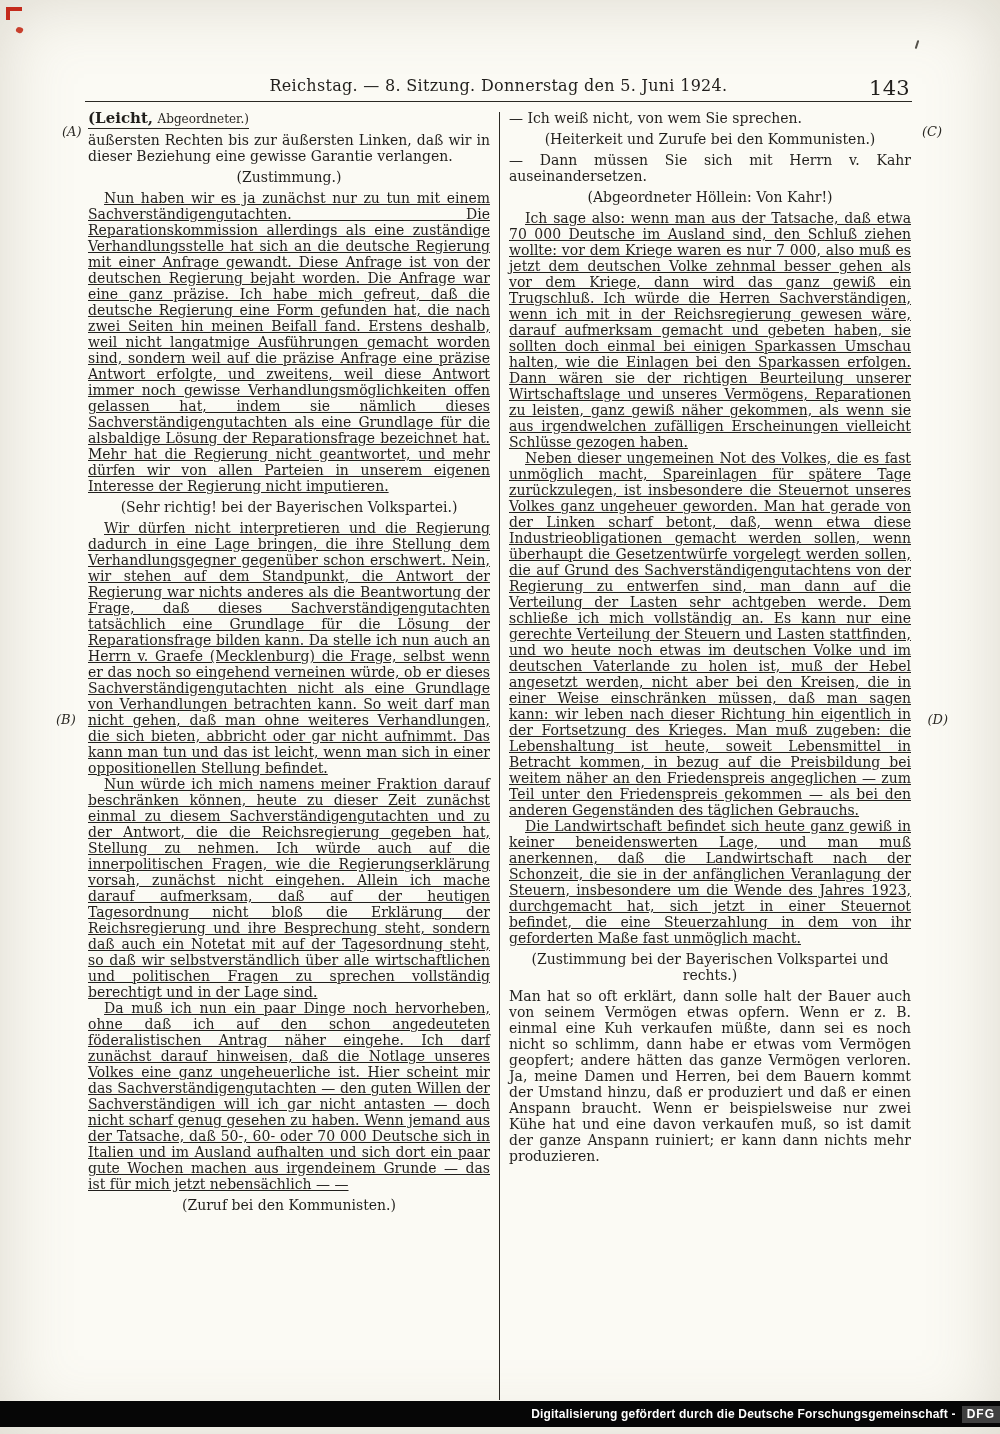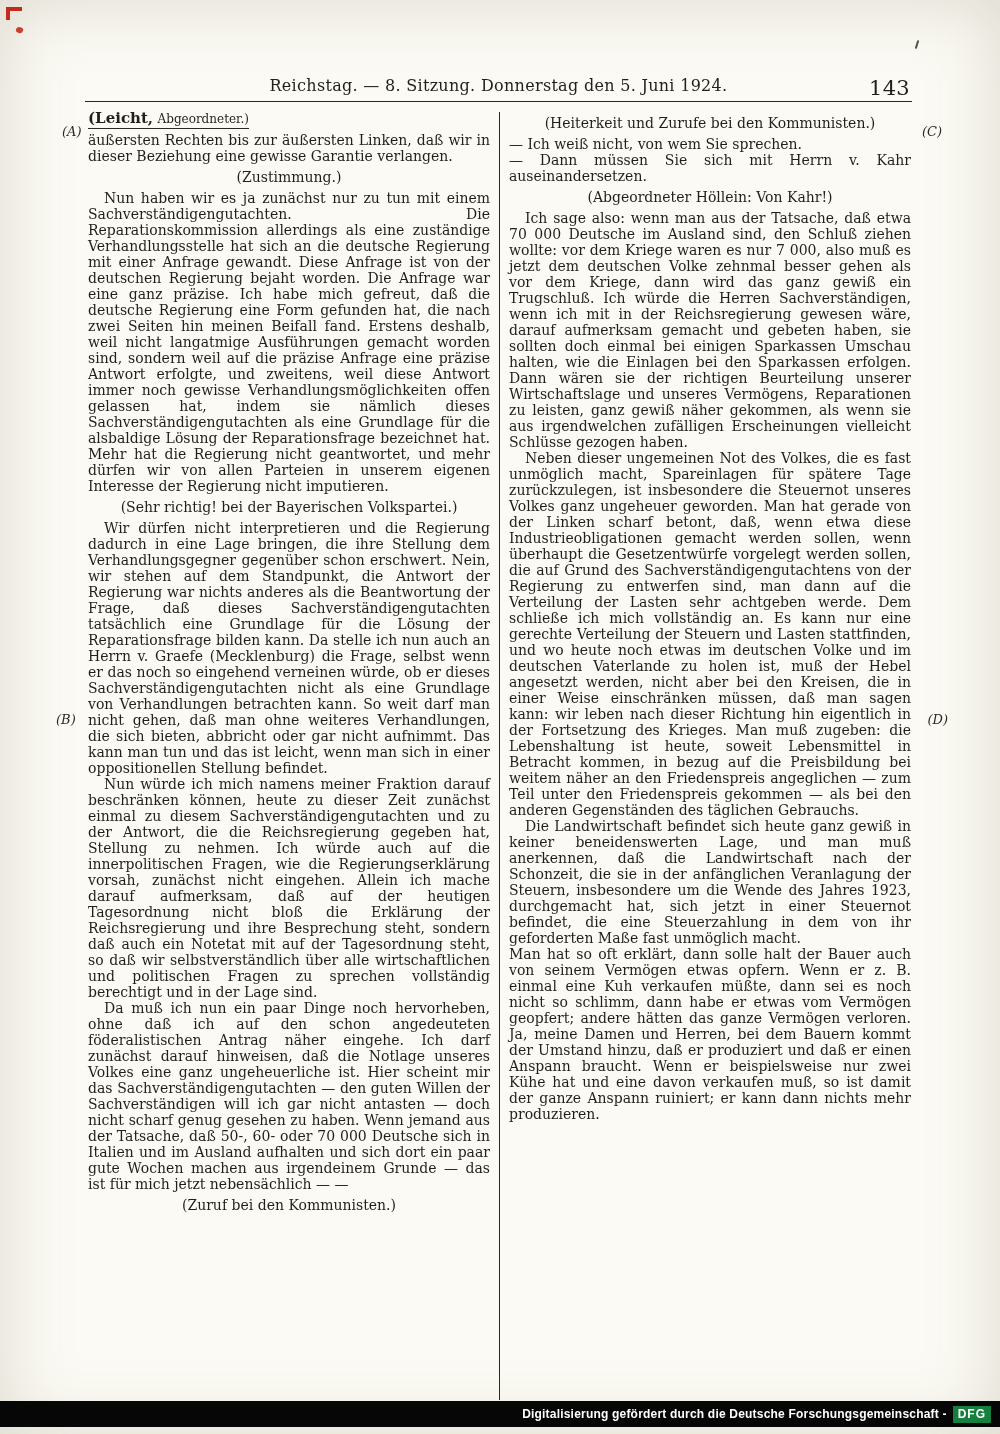--- a/index.html
+++ b/index.html
@@ -37,21 +37,21 @@
     font-size: 14px; line-height: 16px;
     text-align: justify;
   }
   .column-divider { width: 1px; background: #2a2823; margin: 2px 9px 0 9px; min-height: 1288px; }
 
   .speaker-note { display: inline-block; border-bottom: 1.2px solid #2a2823; padding-bottom: 1px; margin-bottom: 3px; }
   .speaker-name { font-weight: bold; font-size: 15px; }
   .speaker-role { font-size: 12px; }
 
   .para { margin: 0; }
-  .para.indent { text-indent: 16px; }
+  .para.indent { text-indent: 16px; text-decoration: underline; }
   .para.noindent, .para.continuation, .para.dash { text-indent: 0; }
   .para.center { text-align: center; margin: 5px 0; }
 
   
   .marker { position: absolute; font-style: italic; font-size: 13px; color: #2a2823; }
   .marker-a { top: 124px; left: 62px; }
   .marker-b { top: 712px; left: 56px; }
   .marker-c { top: 124px; right: 58px; }
   .marker-d { top: 712px; right: 52px; }
 
@@ -59,26 +59,26 @@
   .red-mark-h { position: absolute; top: 7px; left: 6px; width: 16px; height: 4px; background: #c42b1c; }
   .red-mark-v { position: absolute; top: 7px; left: 6px; width: 4px; height: 13px; background: #c42b1c; }
   .red-mark-dot { position: absolute; top: 27px; left: 16px; width: 7px; height: 6px; background: #c8402e; border-radius: 60% 40% 55% 45%; transform: rotate(25deg); }
   .pen-mark { position: absolute; top: 40px; right: 82px; width: 2px; height: 9px; background: #55524b; transform: rotate(18deg); border-radius: 2px; }
 
   
   .footer-bar {
     position: absolute; left: 0; right: 0; bottom: 7px; height: 26px;
     background: #060606;
     display: flex; align-items: center; justify-content: flex-end;
-    padding-right: 9px; gap: 6px;
+    gap: 6px;
     font-family: "Liberation Sans", sans-serif;
   }
   .footer-text { color: #ffffff; font-size: 12px; font-weight: bold; letter-spacing: .2px; }
   .dfg-logo {
-    background: #15803d; color: #ffffff;
+    background: #404040; color: #ffffff;
     font-size: 12px; font-weight: bold; letter-spacing: 1px;
     padding: 1px 5px 2px 5px; line-height: 14px;
   }
 </style>
 </head>
 <body>
 
 <div class="page">
 
   <div class="red-mark-h"></div>
@@ -99,27 +99,28 @@
 
   <div class="columns">
     <div class="column left" id="col-left">
       <div class="speaker-note">
         <span class="speaker-name">(Leicht,</span>
         <span class="speaker-role">Abgeordneter.)</span>
       </div>
     <div class="para continuation">äußersten Rechten bis zur äußersten Linken, daß wir in dieser Beziehung eine gewisse Garantie verlangen.</div><div class="para center">(Zustimmung.)</div><div class="para indent">Nun haben wir es ja zunächst nur zu tun mit einem Sachverständigengutachten. Die Reparationskommission allerdings als eine zuständige Verhandlungsstelle hat sich an die deutsche Regierung mit einer Anfrage gewandt. Diese Anfrage ist von der deutschen Regierung bejaht worden. Die Anfrage war eine ganz präzise. Ich habe mich gefreut, daß die deutsche Regierung eine Form gefunden hat, die nach zwei Seiten hin meinen Beifall fand. Erstens deshalb, weil nicht langatmige Ausführungen gemacht worden sind, sondern weil auf die präzise Anfrage eine präzise Antwort erfolgte, und zweitens, weil diese Antwort immer noch gewisse Verhandlungsmöglichkeiten offen gelassen hat, indem sie nämlich dieses Sachverständigengutachten als eine Grundlage für die alsbaldige Lösung der Reparationsfrage bezeichnet hat. Mehr hat die Regierung nicht geantwortet, und mehr dürfen wir von allen Parteien in unserem eigenen Interesse der Regierung nicht imputieren.</div><div class="para center">(Sehr richtig! bei der Bayerischen Volkspartei.)</div><div class="para indent">Wir dürfen nicht interpretieren und die Regierung dadurch in eine Lage bringen, die ihre Stellung dem Verhandlungsgegner gegenüber schon erschwert. Nein, wir stehen auf dem Standpunkt, die Antwort der Regierung war nichts anderes als die Beantwortung der Frage, daß dieses Sachverständigengutachten tatsächlich eine Grundlage für die Lösung der Reparationsfrage bilden kann. Da stelle ich nun auch an Herrn v. Graefe (Mecklenburg) die Frage, selbst wenn er das noch so eingehend verneinen würde, ob er dieses Sachverständigengutachten nicht als eine Grundlage von Verhandlungen betrachten kann. So weit darf man nicht gehen, daß man ohne weiteres Verhandlungen, die sich bieten, abbricht oder gar nicht aufnimmt. Das kann man tun und das ist leicht, wenn man sich in einer oppositionellen Stellung befindet.</div><div class="para indent">Nun würde ich mich namens meiner Fraktion darauf beschränken können, heute zu dieser Zeit zunächst einmal zu diesem Sachverständigengutachten und zu der Antwort, die die Reichsregierung gegeben hat, Stellung zu nehmen. Ich würde auch auf die innerpolitischen Fragen, wie die Regierungserklärung vorsah, zunächst nicht eingehen. Allein ich mache darauf aufmerksam, daß auf der heutigen Tagesordnung nicht bloß die Erklärung der Reichsregierung und ihre Besprechung steht, sondern daß auch ein Notetat mit auf der Tagesordnung steht, so daß wir selbstverständlich über alle wirtschaftlichen und politischen Fragen zu sprechen vollständig berechtigt und in der Lage sind.</div><div class="para indent">Da muß ich nun ein paar Dinge noch hervorheben, ohne daß ich auf den schon angedeuteten föderalistischen Antrag näher eingehe. Ich darf zunächst darauf hinweisen, daß die Notlage unseres Volkes eine ganz ungeheuerliche ist. Hier scheint mir das Sachverständigengutachten — den guten Willen der Sachverständigen will ich gar nicht antasten — doch nicht scharf genug gesehen zu haben. Wenn jemand aus der Tatsache, daß 50-, 60- oder 70 000 Deutsche sich in Italien und im Ausland aufhalten und sich dort ein paar gute Wochen machen aus irgendeinem Grunde — das ist für mich jetzt nebensächlich — —</div><div class="para center">(Zuruf bei den Kommunisten.)</div></div>
     <div class="column-divider"></div>
     <div class="column right" id="col-right">
+        <div class="para dash">— Ich weiß nicht, von wem Sie sprechen.</div>
         <div class="para center">(Heiterkeit und Zurufe bei den Kommunisten.)</div>
-        <div class="para dash">— Ich weiß nicht, von wem Sie sprechen.</div>
         <div class="para dash">— Dann müssen Sie sich mit Herrn v. Kahr auseinandersetzen.</div>
         <div class="para center">(Abgeordneter Höllein: Von Kahr!)</div>
         <div class="para indent">Ich sage also: wenn man aus der Tatsache, daß etwa 70 000 Deutsche im Ausland sind, den Schluß ziehen wollte: vor dem Kriege waren es nur 7 000, also muß es jetzt dem deutschen Volke zehnmal besser gehen als vor dem Kriege, dann wird das ganz gewiß ein Trugschluß. Ich würde die Herren Sachverständigen, wenn ich mit in der Reichsregierung gewesen wäre, darauf aufmerksam gemacht und gebeten haben, sie sollten doch einmal bei einigen Sparkassen Umschau halten, wie die Einlagen bei den Sparkassen erfolgen. Dann wären sie der richtigen Beurteilung unserer Wirtschaftslage und unseres Vermögens, Reparationen zu leisten, ganz gewiß näher gekommen, als wenn sie aus irgendwelchen zufälligen Erscheinungen vielleicht Schlüsse gezogen haben.</div>
         <div class="para indent">Neben dieser ungemeinen Not des Volkes, die es fast unmöglich macht, Spareinlagen für spätere Tage zurückzulegen, ist insbesondere die Steuernot unseres Volkes ganz ungeheuer geworden. Man hat gerade von der Linken scharf betont, daß, wenn etwa diese Industrieobligationen gemacht werden sollen, wenn überhaupt die Gesetzentwürfe vorgelegt werden sollen, die auf Grund des Sachverständigengutachtens von der Regierung zu entwerfen sind, man dann auf die Verteilung der Lasten sehr achtgeben werde. Dem schließe ich mich vollständig an. Es kann nur eine gerechte Verteilung der Steuern und Lasten stattfinden, und wo heute noch etwas im deutschen Volke und im deutschen Vaterlande zu holen ist, muß der Hebel angesetzt werden, nicht aber bei den Kreisen, die in einer Weise einschränken müssen, daß man sagen kann: wir leben nach dieser Richtung hin eigentlich in der Fortsetzung des Krieges. Man muß zugeben: die Lebenshaltung ist heute, soweit Lebensmittel in Betracht kommen, in bezug auf die Preisbildung bei weitem näher an den Friedenspreis angeglichen — zum Teil unter den Friedenspreis gekommen — als bei den anderen Gegenständen des täglichen Gebrauchs.</div>
         <div class="para indent">Die Landwirtschaft befindet sich heute ganz gewiß in keiner beneidenswerten Lage, und man muß anerkennen, daß die Landwirtschaft nach der Schonzeit, die sie in der anfänglichen Veranlagung der Steuern, insbesondere um die Wende des Jahres 1923, durchgemacht hat, sich jetzt in einer Steuernot befindet, die eine Steuerzahlung in dem von ihr geforderten Maße fast unmöglich macht.</div>
+        <div class="para center">(Zustimmung bei der Bayerischen Volkspartei und rechts.)</div>
         <div class="para noindent">Man hat so oft erklärt, dann solle halt der Bauer auch von seinem Vermögen etwas opfern. Wenn er z. B. einmal eine Kuh verkaufen müßte, dann sei es noch nicht so schlimm, dann habe er etwas vom Vermögen geopfert; andere hätten das ganze Vermögen verloren. Ja, meine Damen und Herren, bei dem Bauern kommt der Umstand hinzu, daß er produziert und daß er einen Anspann braucht. Wenn er beispielsweise nur zwei Kühe hat und eine davon verkaufen muß, so ist damit der ganze Anspann ruiniert; er kann dann nichts mehr produzieren.</div>
       </div>
   </div>
 
   <div class="footer-bar">
     <span class="footer-text">Digitalisierung gefördert durch die Deutsche Forschungsgemeinschaft -</span>
     <span class="dfg-logo">DFG</span>
   </div>
 
 </div>

